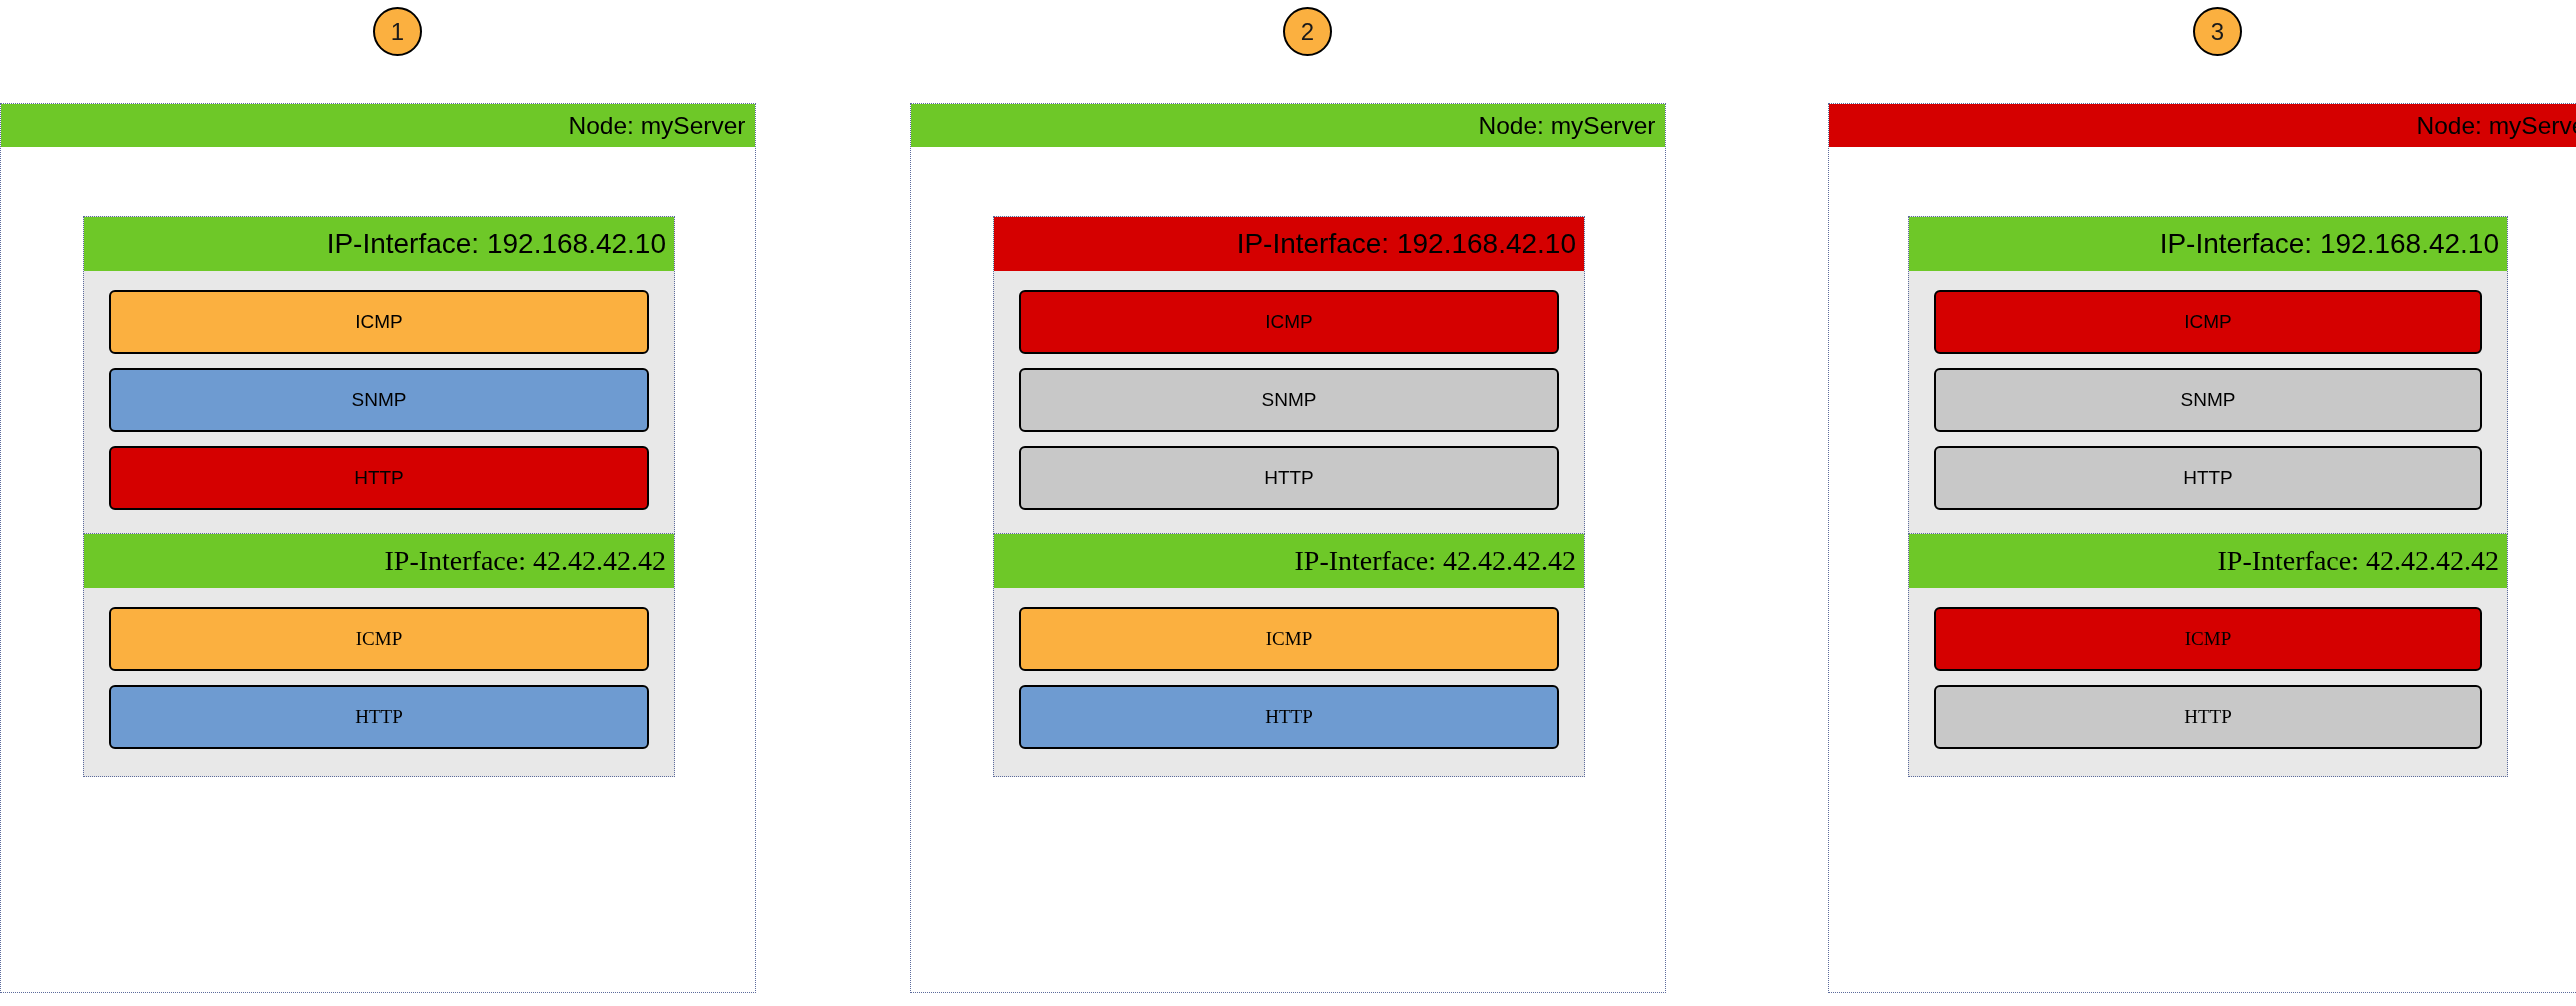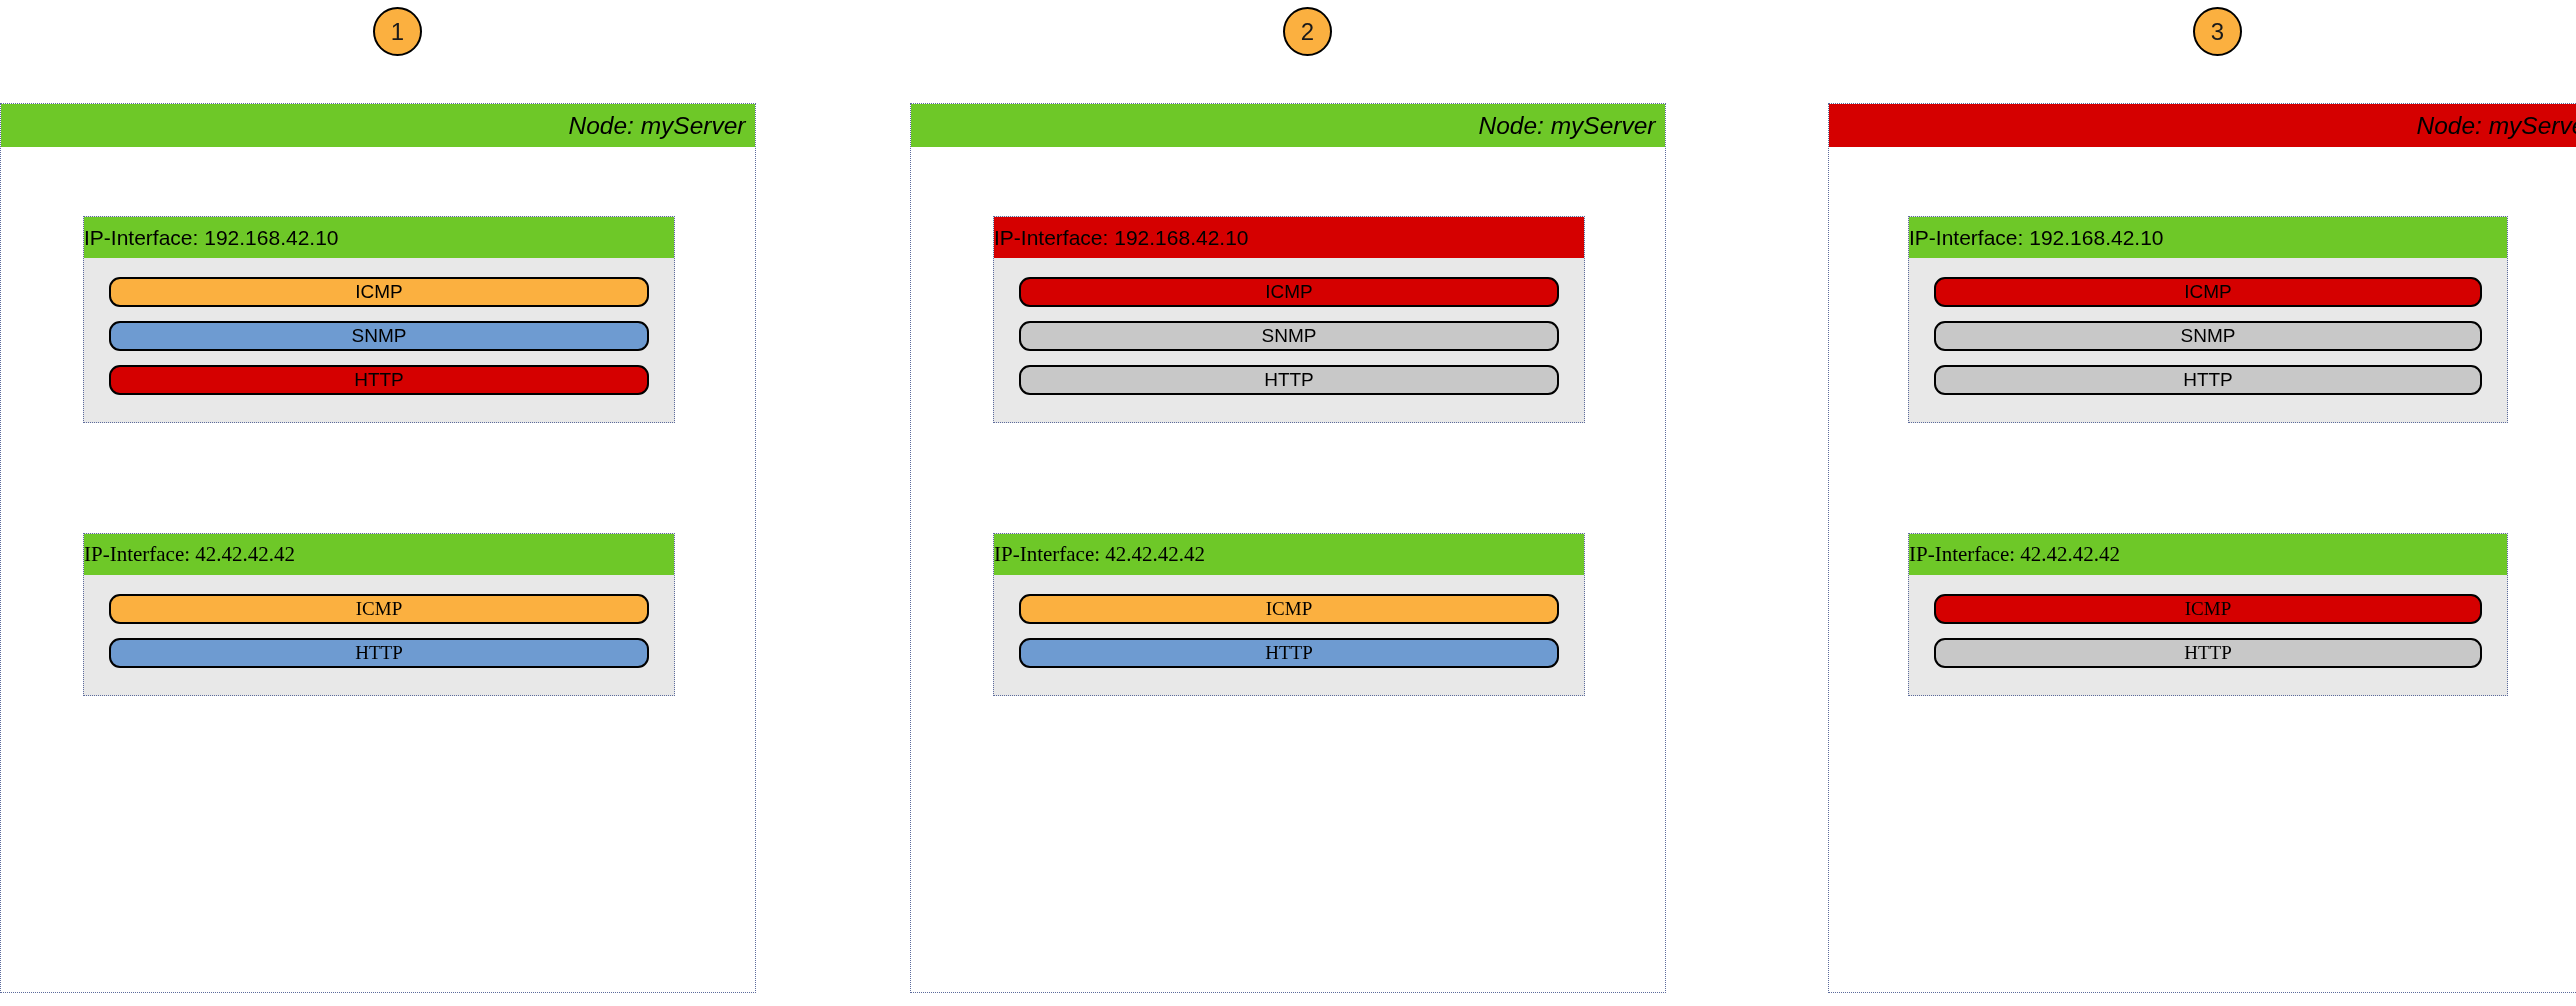--- a/index.html
+++ b/index.html
@@ -64,56 +64,56 @@
 
   .node-header {
     height: 43px;
     width: 100%;
     display: flex;
     align-items: center;
     justify-content: flex-end;
     padding-right: 9.5px;
     font-size: 24.5px;
     color: #000000;
-    font-style: italic;
   }
   .st-green { background: #6EC828; }
   .st-red   { background: #D50000; }
 
   
   .iface {
     position: absolute;
     background: #E8E8E8;
     border: 1.6px dotted #5c6b9c;
   }
   .iface-1 { left: 82px; top: 112px; width: 592px; }
   .iface-2 { left: 82px; top: 429px; width: 592px; font-family: Liberation Serif, serif; }
   .panel-3 .iface-1 { left: 79px; top: 112px; width: 600px; }
   .panel-3 .iface-2 { left: 79px; top: 429px; width: 600px; }
 
   .iface-header {
-    height: 41px;
-    display: flex;
-    align-items: center;
+    height: 54px;
+    display: flex;
+    align-items: center;
+    justify-content: flex-end;
     padding-right: 8px;
-    font-size: 21px;
+    font-size: 28px;
     color: #000000;
   }
   .iface-body {
     padding: 19px 25px 27px 25px;
     display: flex;
     flex-direction: column;
     gap: 14.2px;
   }
 
   
   .svc {
-    height: 30px;
+    height: 64px;
     border: 2.8px solid #000000;
-    border-radius: 11px;
+    border-radius: 6px;
     display: flex;
     align-items: center;
     justify-content: center;
     font-size: 19px;
     color: #000000;
   }
   .sv-orange { background: #FBB040; }
   .sv-blue   { background: #6E9BD1; }
   .sv-red    { background: #D50000; }
   .sv-gray   { background: #C8C8C8; }

